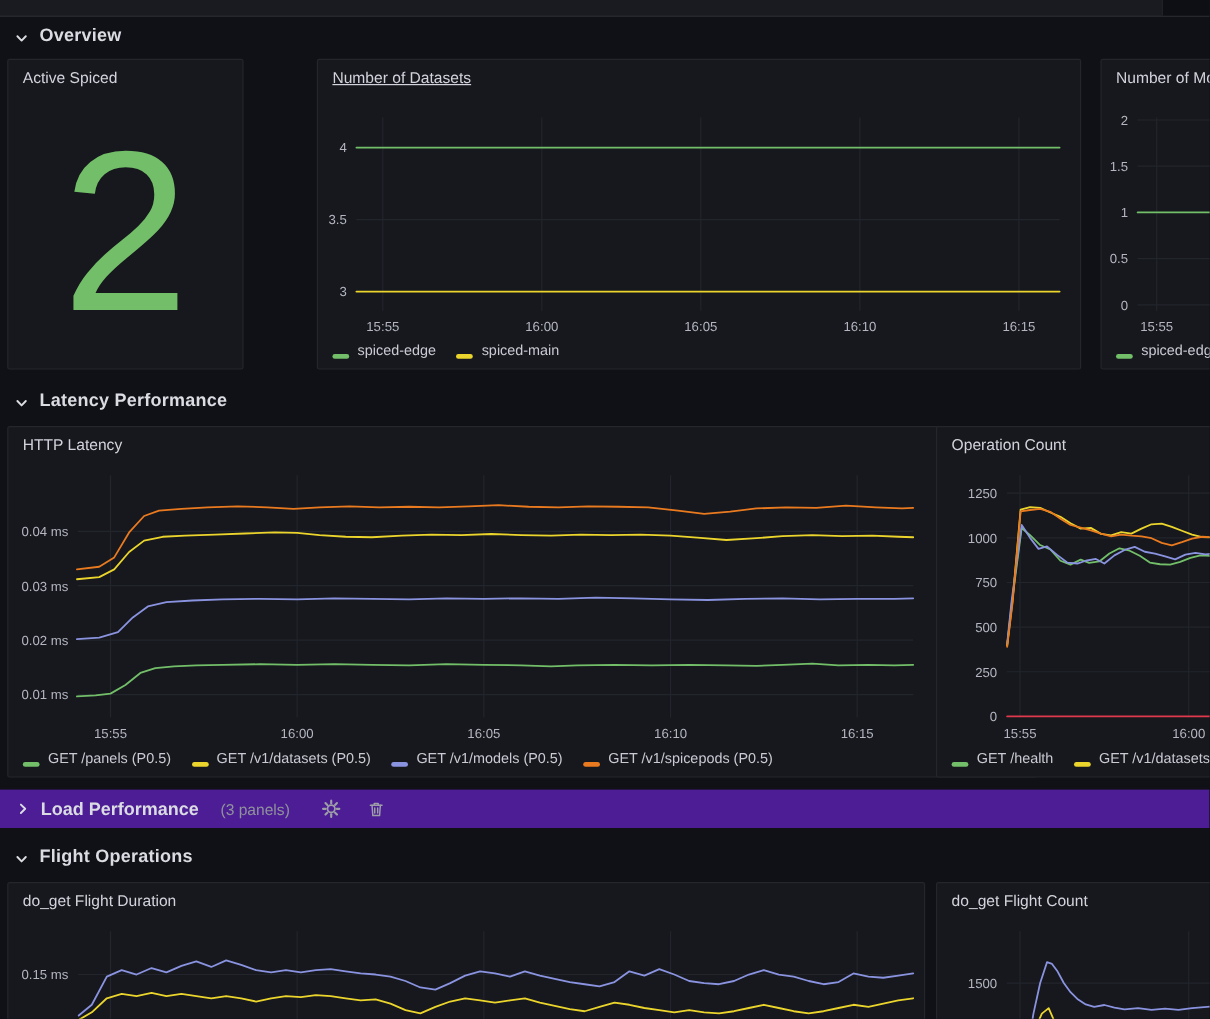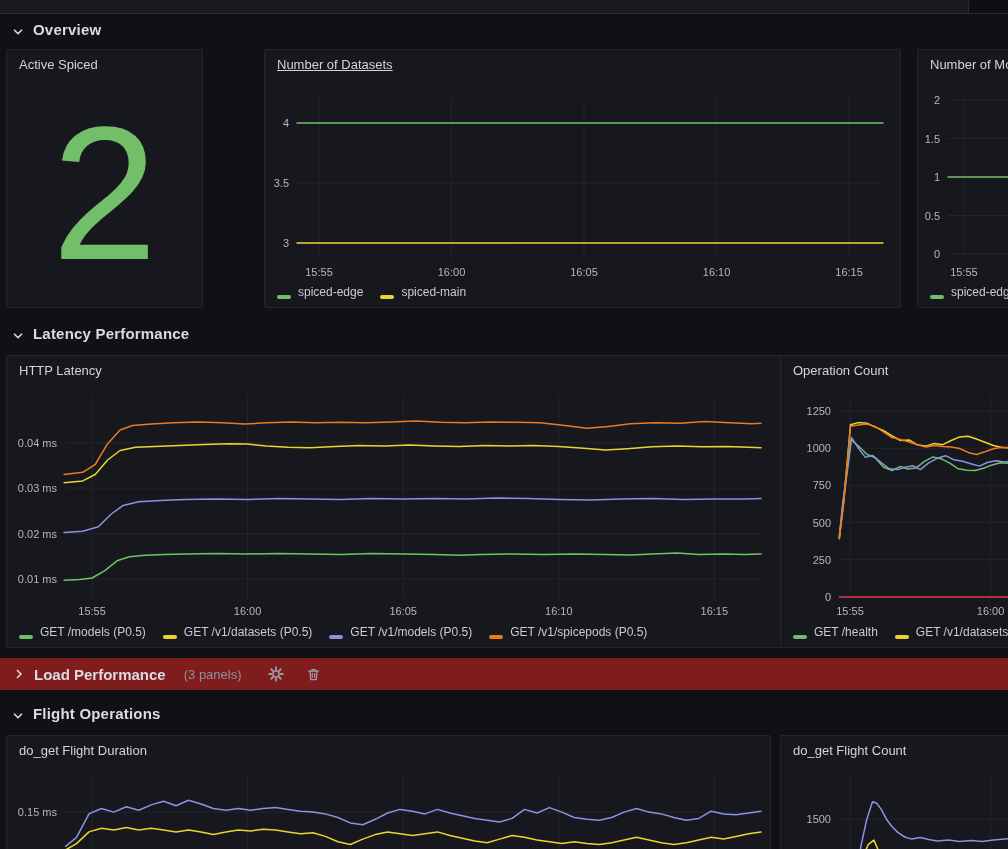--- a/index.html
+++ b/index.html
@@ -16,21 +16,21 @@
     background:#0e0f14; border-left:1px solid #26272d; }
 
   .section-header { position:absolute; display:flex; align-items:flex-end; gap:9px;
     height:22px; cursor:pointer; }
   .section-header .title { font-size:15px; font-weight:700; color:#dbdce3; letter-spacing:.2px; }
   .sec-overview { left:12px; top:16px; }
   .sec-latency  { left:12px; top:320px; }
   .sec-flight   { left:12px; top:700px; }
 
   .load-row { position:absolute; left:0; top:658px; width:1008px; height:32px;
-    background:#7f1d1d; display:flex; align-items:center; padding-left:13px; }
+    background:#4c1d95; display:flex; align-items:center; padding-left:13px; }
   .load-row .title { font-size:15px; font-weight:700; color:#dbdce3; margin-left:9px; }
   .load-row .count { font-size:13px; color:#8f919b; margin-left:18px; }
   .icon-btn { margin-left:26px; display:flex; align-items:center; cursor:pointer; }
   .icon-btn + .icon-btn { margin-left:22px; }
 
   .panel { position:absolute; background:#16181d; border:1px solid #24262c; border-radius:2px; }
   .panel-title { height:28px; line-height:30px; padding:0 12px; font-size:13px;
     font-weight:500; color:#d2d3dc; white-space:nowrap; overflow:hidden; }
   .p-active   { left:6px;   top:49px;  width:197px; height:259px; }
   .p-datasets { left:264px; top:49px;  width:637px; height:259px;text-decoration:underline; }
@@ -168,21 +168,21 @@
         <line class="grid" x1="58" x2="754" y1="58.8" y2="58.8"></line>
         <text class="tick" x="50" y="62.8" text-anchor="end">0.04 ms</text>
         <polyline fill="none" stroke="#73BF69" stroke-width="1.5" stroke-linejoin="round" stroke-linecap="round" points="57.1,196.3 72.6,195.4 85.1,194.0 97.5,186.8 110.0,176.8 122.4,172.7 138.0,171.3 156.6,170.4 178.4,170.0 209.5,169.5 240.6,170.0 271.7,169.5 302.9,170.0 334.0,170.4 365.1,169.5 396.2,170.0 427.3,170.4 452.2,171.3 474.0,170.4 505.1,170.0 536.2,170.4 567.3,170.0 598.4,170.4 623.3,170.9 645.1,170.0 670.0,169.1 691.8,170.4 716.7,170.0 738.4,170.4 754.0,170.0"></polyline>
         <polyline fill="none" stroke="#EBD52D" stroke-width="1.5" stroke-linejoin="round" stroke-linecap="round" points="57.1,98.7 75.7,96.9 88.2,90.5 100.6,76.0 113.1,66.5 128.6,63.3 147.3,62.4 172.2,61.5 197.1,60.6 222.0,59.7 240.6,60.1 259.3,61.9 281.1,63.3 302.9,63.7 327.8,62.4 352.6,61.5 377.5,61.9 402.4,61.0 427.3,61.9 452.2,62.4 477.1,61.5 502.0,61.9 526.9,61.5 551.8,62.4 576.7,64.2 598.4,66.0 620.2,64.7 645.1,62.8 670.0,61.9 694.9,62.8 719.8,62.4 741.6,63.3 754.0,63.7"></polyline>
         <polyline fill="none" stroke="#8A93E0" stroke-width="1.5" stroke-linejoin="round" stroke-linecap="round" points="57.1,148.6 75.7,147.3 91.3,142.7 103.7,130.5 116.2,121.4 131.7,117.8 153.5,116.4 178.4,115.5 209.5,115.0 240.6,115.5 271.7,114.6 302.9,115.0 334.0,115.5 365.1,114.6 396.2,115.0 427.3,114.6 458.4,115.0 489.5,114.1 520.7,114.6 551.8,115.5 582.9,116.0 614.0,115.0 645.1,114.6 676.2,115.5 707.3,115.0 738.4,115.0 754.0,114.6"></polyline>
         <polyline fill="none" stroke="#EA7A1F" stroke-width="1.5" stroke-linejoin="round" stroke-linecap="round" points="57.1,90.5 75.7,88.3 88.2,80.5 100.6,59.7 113.1,46.0 125.5,41.5 144.2,40.1 166.0,38.8 190.9,37.9 215.7,38.8 237.5,40.1 259.3,38.8 284.2,37.9 309.1,38.8 334.0,38.3 358.9,38.8 383.8,37.9 408.6,37.0 433.5,38.3 458.4,38.8 483.3,37.9 508.2,38.3 533.1,38.8 558.0,41.5 579.8,44.2 601.5,42.4 623.3,39.7 648.2,38.8 673.1,39.2 698.0,37.4 722.9,38.8 744.7,39.7 754.0,39.2"></polyline>
       </svg></div>
   <div class="legend">
       <span class="legend-item">
         <span class="swatch" style="background: rgb(115, 191, 105);"></span>
-        <span>GET /models (P0.5)</span>
+        <span>GET /panels (P0.5)</span>
       </span>
       <span class="legend-item">
         <span class="swatch" style="background: rgb(235, 213, 45);"></span>
         <span>GET /v1/datasets (P0.5)</span>
       </span>
       <span class="legend-item">
         <span class="swatch" style="background: rgb(138, 147, 224);"></span>
         <span>GET /v1/models (P0.5)</span>
       </span>
       <span class="legend-item">

